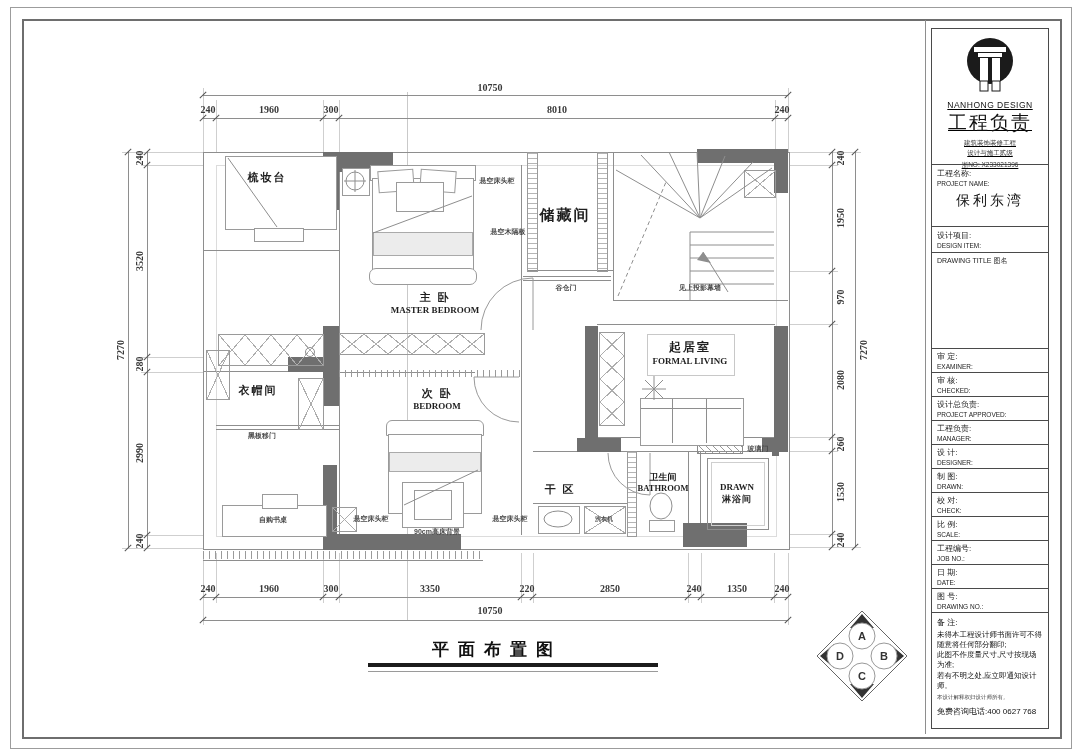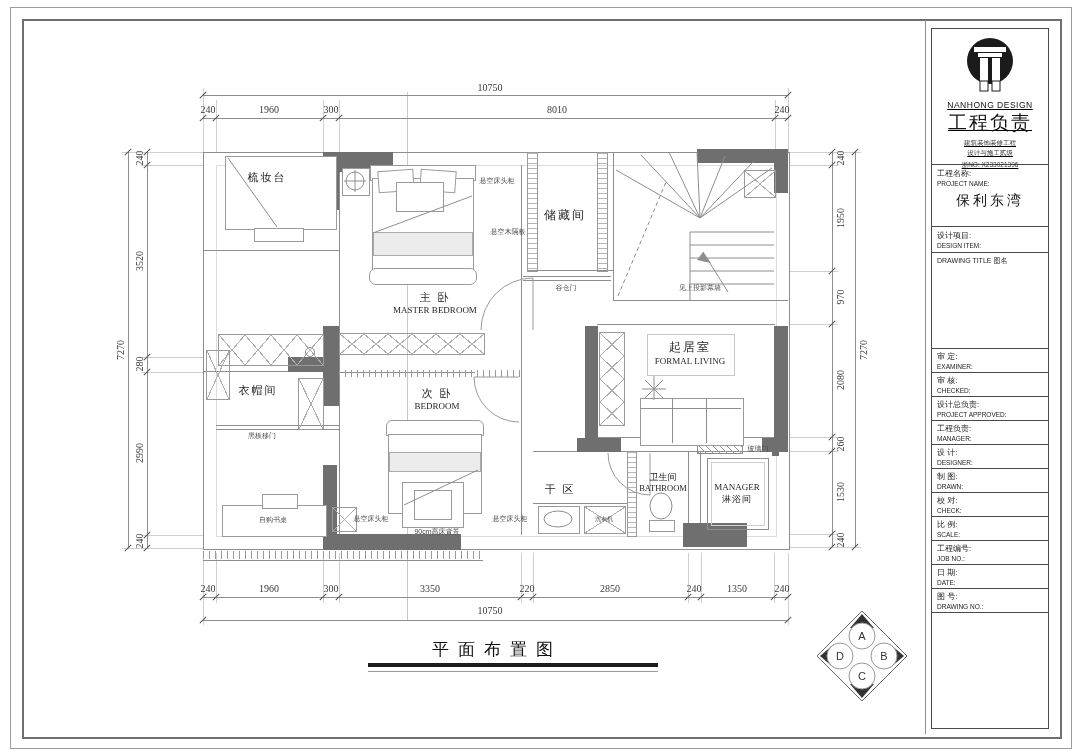--- a/index.html
+++ b/index.html
@@ -1,17 +1,17 @@
 <!DOCTYPE html>
 <html><head>
 <meta charset="utf-8">
 <style>
   html,body{margin:0;padding:0;background:#e8e8e8;}
   .page{position:relative;width:1080px;height:755px;background:#fff;font-family:"Liberation Sans",sans-serif;overflow:hidden;}
-  .abs{position:absolute;}
+  .abs{position:absolute;font-weight:bold;}
   .frame1{position:absolute;left:10px;top:7px;width:1060px;height:740px;border:1px solid #9c9c9c;}
   .frame2{position:absolute;left:22px;top:19px;width:1036px;height:716px;border:2px solid #6e6e6e;}
   .ln{position:absolute;background:#8e8e8e;}
   .lnl{position:absolute;background:#c9c9c9;}
   .ext{position:absolute;background:#cfcfcf;}
   .wall{position:absolute;background:#6f6f6f;}
   .fur{position:absolute;border:1px solid #9a9a9a;background:#fff;}
   .furg{position:absolute;border:1px solid #aaa;background:#ececec;}
   .xbox{position:absolute;border:1px solid #9a9a9a;background-image:
     linear-gradient(to top right,transparent calc(50% - .5px),#adadad calc(50% - .5px),#adadad calc(50% + .5px),transparent calc(50% + .5px)),
@@ -286,30 +286,30 @@
         <path d="M481 330 A 52 52 0 0 1 533 278 M533 278 V330"></path>
         <path d="M519 377 H474 M474 377 A 45 45 0 0 0 519 422"></path>
         <path d="M650 453 V495 M650 495 A 42 42 0 0 1 608 453"></path>
       </g>
       <polygon points="703,252 711,263 697,260" fill="#8e8e8e"></polygon>
     </svg>
 
     <span class="rl" style="left:267px;top:177px;font-size:11px">梳妆台</span>
     <span class="rl" style="left:435px;top:297px;font-size:11px">主 卧</span>
     <span class="rle" style="left:435px;top:310px;font-size:9px">MASTER BEDROOM</span>
-    <span class="rl" style="left:565px;top:215px;font-size:12px">储藏间</span>
+    <span class="rl" style="left:565px;top:215px;font-size:15px">储藏间</span>
     <span class="rl" style="left:258px;top:390px;font-size:11px">衣帽间</span>
     <span class="rl" style="left:437px;top:393px;font-size:11px">次 卧</span>
     <span class="rle" style="left:437px;top:406px;font-size:9px">BEDROOM</span>
     <span class="rl" style="left:690px;top:347px;font-size:12px">起居室</span>
     <span class="rle" style="left:690px;top:361px;font-size:9px">FORMAL LIVING</span>
     <span class="rl" style="left:560px;top:489px;font-size:11px">干 区</span>
     <span class="rl" style="left:663px;top:477px;font-size:9px;letter-spacing:0">卫生间</span>
     <span class="rle" style="left:663px;top:488px;font-size:8.5px">BATHROOM</span>
-    <span class="rle" style="left:737px;top:487px;font-size:9px">MANAGER</span>
+    <span class="rle" style="left:737px;top:487px;font-size:9px">DRAWN</span>
     <span class="rl" style="left:737px;top:499px;font-size:9px;letter-spacing:1px">淋浴间</span>
 
     <span class="ann" style="left:497px;top:181px">悬空床头柜</span>
     <span class="ann" style="left:508px;top:232px">悬空木隔板</span>
     <span class="ann" style="left:566px;top:288px">谷仓门</span>
     <span class="ann" style="left:700px;top:288px">见上投影幕墙</span>
     <span class="ann" style="left:262px;top:436px">黑板移门</span>
     <span class="ann" style="left:273px;top:520px">自购书桌</span>
     <span class="ann" style="left:371px;top:519px">悬空床头柜</span>
     <span class="ann" style="left:437px;top:532px">90cm高床背景</span>
@@ -406,14 +406,22 @@
         <div class="lblen">JOB NO.:</div>
       </div>
     <div class="tb-row">
         <div class="lblcn">日  期:</div>
         <div class="lblen">DATE:</div>
       </div>
     <div class="tb-row">
         <div class="lblcn">图  号:</div>
         <div class="lblen">DRAWING NO.:</div>
       </div>
+    <div class="tb-notes">
+      <div class="nl">备 注:</div>
+      <div class="ni">未得本工程设计师书面许可不得随意将任何部分翻印;</div>
+      <div class="ni">此图不作度量尺寸,尺寸按现场为准;</div>
+      <div class="ni">若有不明之处,应立即通知设计师。</div>
+      <div class="disc">本设计解释权归设计师所有。</div>
+      <div class="phone">免费咨询电话:400 0627 768</div>
+    </div>
   </div>
 </div>
 
 </body></html>

